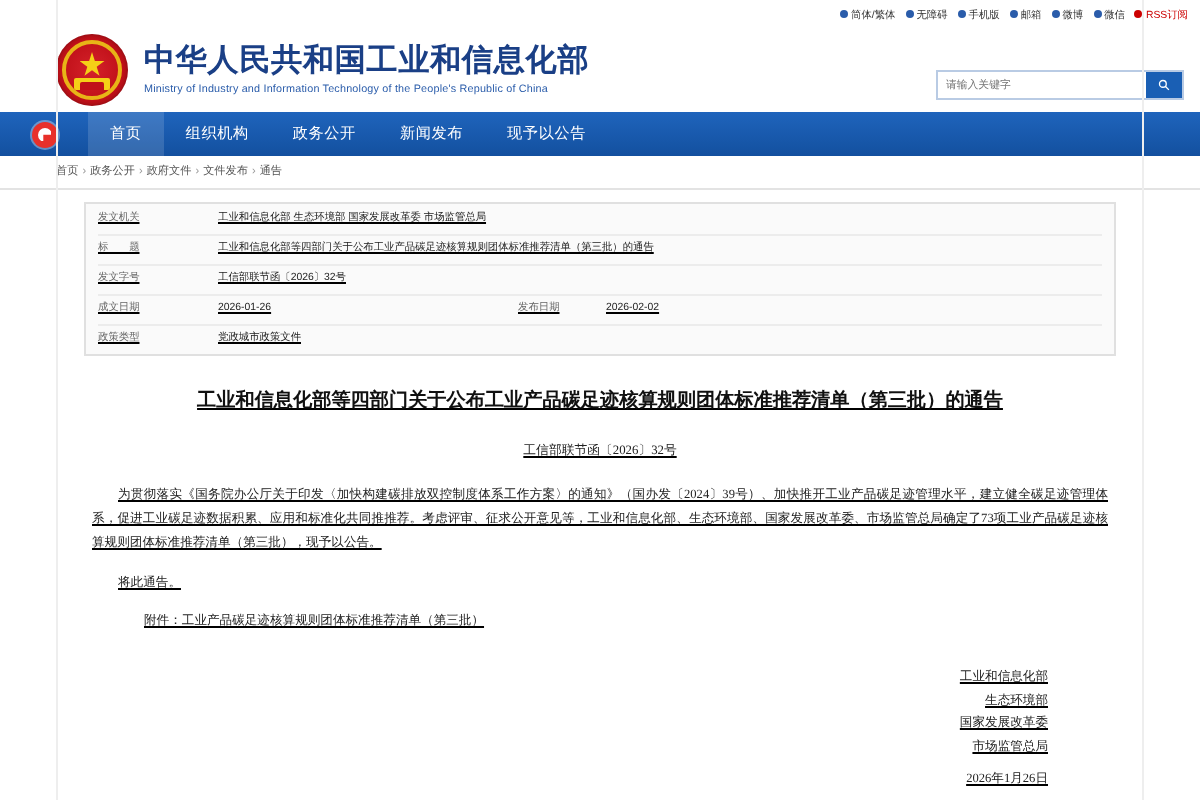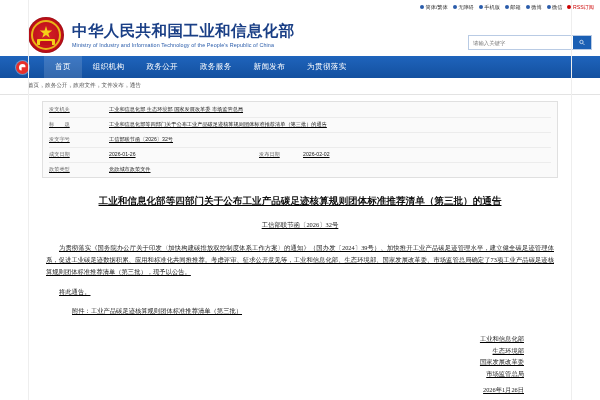--- a/index.html
+++ b/index.html
@@ -306,23 +306,22 @@
   </div>
 
   <div class="nav">
     <div class="nav-logo">
       <div class="circ"></div>
     </div>
     <div class="nav-items">
       <div class="nav-item active">首页</div>
       <div class="nav-item">组织机构</div>
       <div class="nav-item">政务公开</div>
-      <div class="nav-item">政务服务</div>
       <div class="nav-item">新闻发布</div>
-      <div class="nav-item">为贯彻落实</div>
+      <div class="nav-item">现予以公告</div>
     </div>
   </div>
 
   <div class="crumb">
     <a href="#">首页</a>
     <span class="sep">›</span>
     <a href="#">政务公开</a>
     <span class="sep">›</span>
     <a href="#">政府文件</a>
     <span class="sep">›</span>

